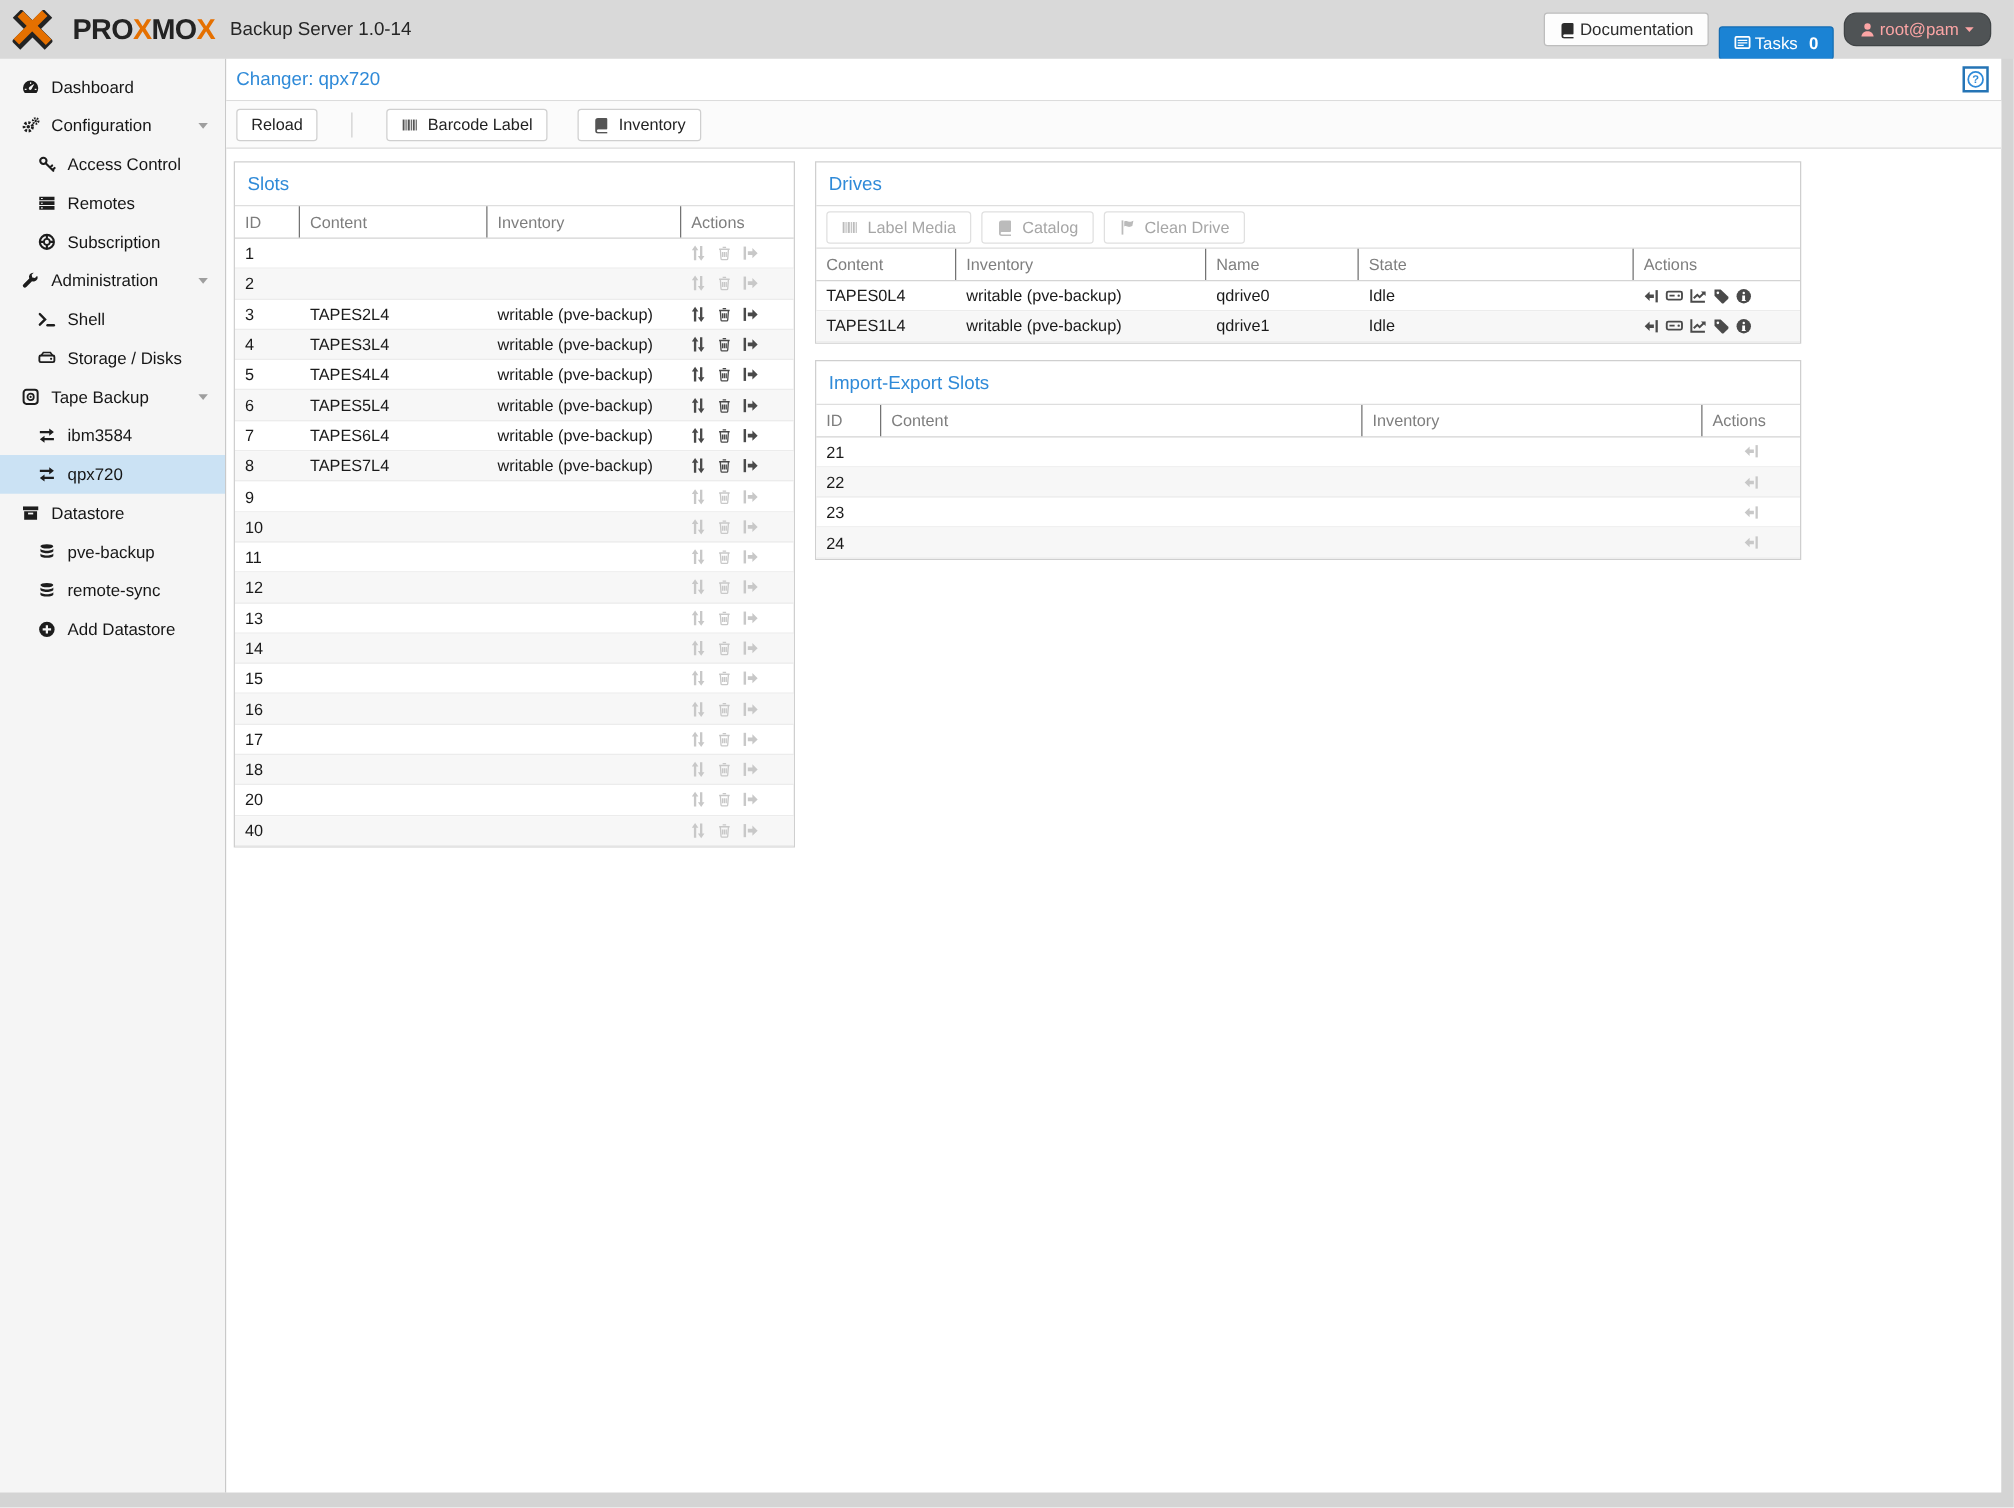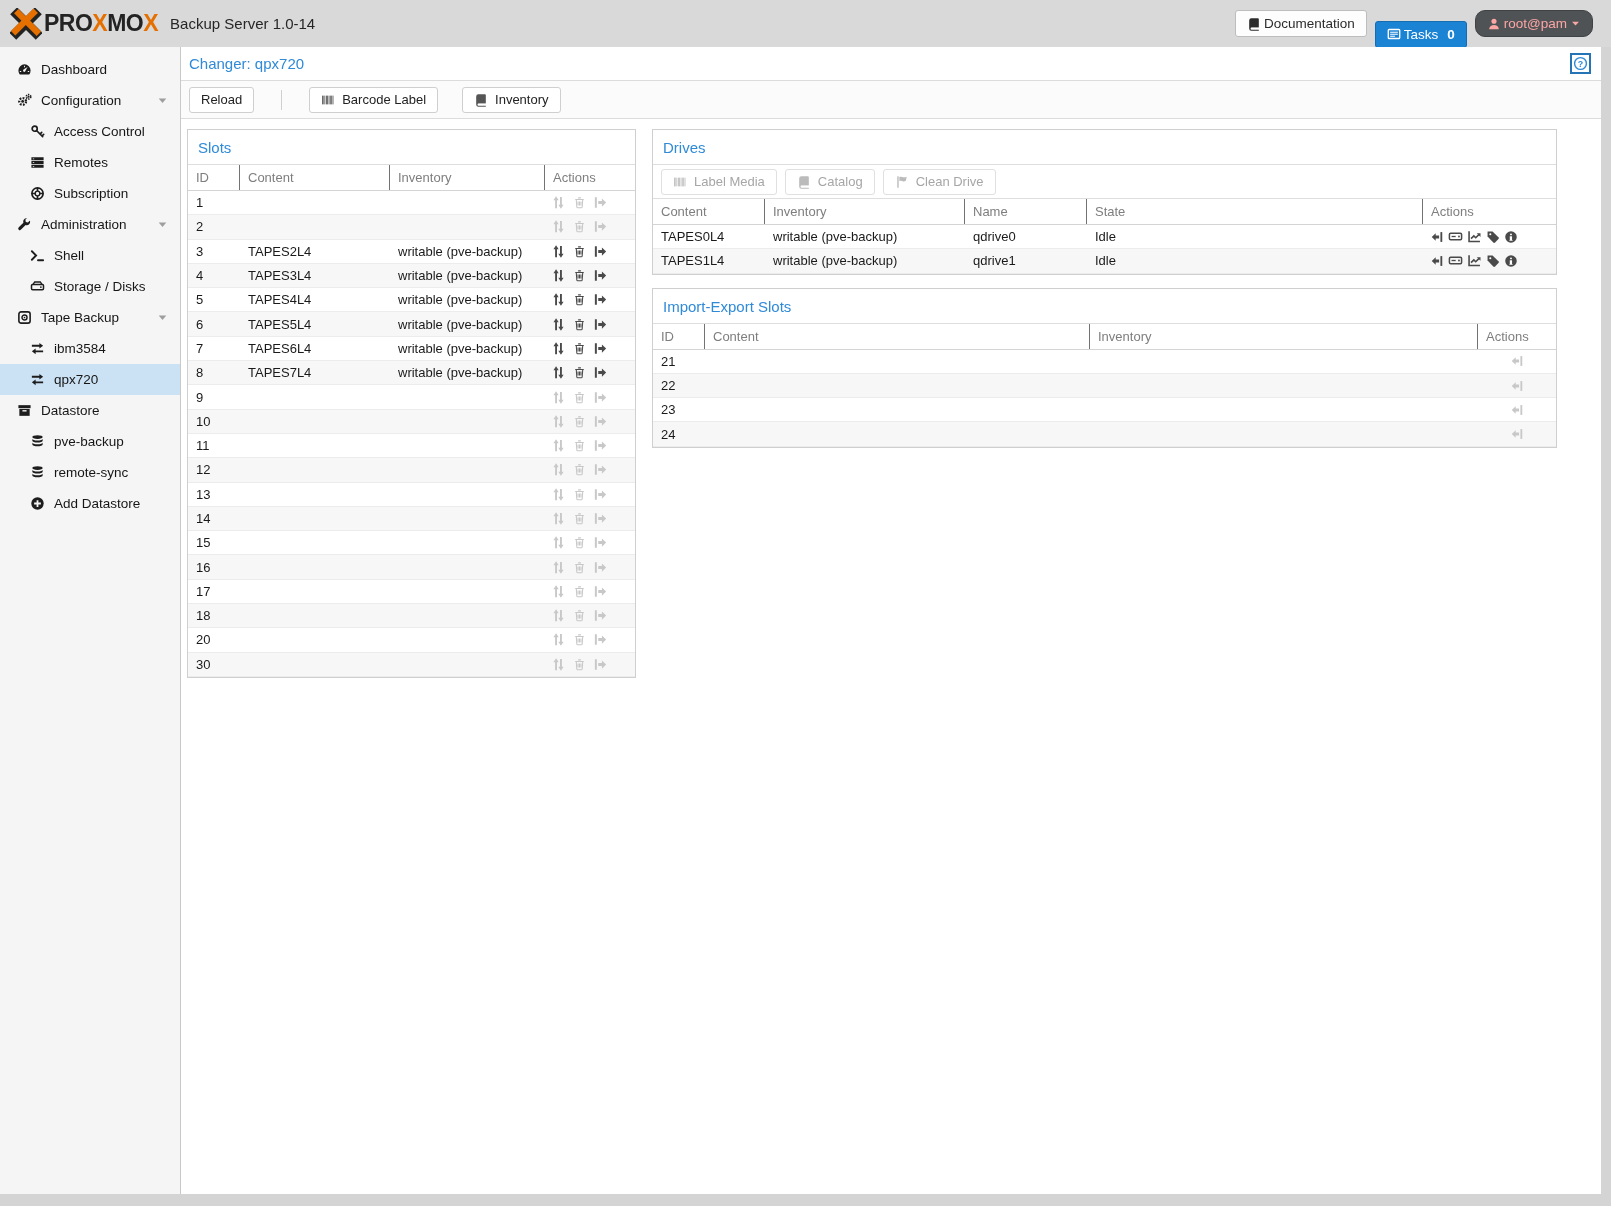--- a/index.html
+++ b/index.html
@@ -25,21 +25,21 @@
     font-size:13px;color:#1a1a1a;
   }
   .icon{display:inline-flex;align-items:center;justify-content:center;flex:none;}
   .icon svg{display:block;}
 
   
   .topbar{
     height:47px;background:var(--topbar-bg);
     display:flex;align-items:center;padding:0 18px 0 10px;
   }
-  .logo{display:flex;align-items:center;gap:2px;}
+  .logo{display:flex;align-items:center;gap:16px;}
   .brand{font-size:23px;font-weight:bold;letter-spacing:-.5px;color:#232323;}
   .brand .bx{color:var(--orange);}
   .topbar-title{margin-left:12px;font-size:15px;color:#262626;}
   .topbar-right{margin-left:auto;display:flex;align-items:center;gap:8px;}
   .tb-btn{
     display:inline-flex;align-items:center;gap:3px;height:27px;padding:0 11px;
     border-radius:3px;font-size:13.5px;cursor:pointer;border:1px solid transparent;
   }
   .tb-btn.light{background:#fdfdfd;border-color:#bdbdbd;color:#2c2c2c;}
   .tb-btn.blue{background:var(--tasks-bg);border-color:#146cb2;color:#fff;margin-top:21px;}
@@ -110,21 +110,21 @@
   .cell.act{display:flex;align-items:center;gap:7px;padding:0 6px;}
   .cell.act.center{justify-content:center;}
   .act .icon{color:var(--icon);cursor:pointer;}
   .act .icon.dis{color:var(--icon-dis);cursor:default;}
 
   .w52{width:52px;flex:none;}  .w150{width:150px;flex:none;} .w155{width:155px;flex:none;}  .w112{width:112px;flex:none;} .w200{width:200px;flex:none;}
   .w122{width:122px;flex:none;}.w133{width:133px;flex:none;} .w385{width:385px;flex:none;}
   .w78{width:78px;flex:none;}  .wflex{flex:1;}
 
   .slots-panel{width:449px;flex:none;}
-  .right-col{width:905px;flex:none;display:flex;flex-direction:column;justify-content:flex-end;}
+  .right-col{width:789px;flex:none;display:flex;flex-direction:column;justify-content:flex-end;}
   .ie-panel{margin-top:13px;}
 </style>
 </head>
 <body>
 
 <div class="topbar">
   <div class="logo">
     <span class="icon">
         <svg width="32" height="32" viewBox="0 0 36 36">
           <path d="M8 7 29 28" stroke="#232323" stroke-width="11" stroke-linecap="square" fill="none"></path>
@@ -1008,21 +1008,21 @@
                   <svg width="15" height="15" viewBox="0 0 16 16">
                     <g fill="currentColor">
                       <rect x="2" y="2.4" width="2.1" height="11.2"></rect>
                       <path d="M5.6 6.4h3.9V3.6L14 8l-4.5 4.4V9.6H5.6z"></path>
                     </g>
                   </svg>
                 </span>
               </div>
             </div>
             <div class="grid-row alt">
-              <div class="cell w52">30</div>
+              <div class="cell w52">40</div>
               <div class="cell w150"></div>
               <div class="cell w155"></div>
               <div class="cell act wflex">
                 <span class="icon dis">
                   <svg width="15" height="15" viewBox="0 0 16 16">
                     <g fill="currentColor">
                       <path d="M4.4 14V5.6H2.6L5.4 1.4l2.8 4.2H6.4V14z"></path>
                       <path d="M11.6 2v8.4h1.8l-2.8 4.2-2.8-4.2h1.8V2z"></path>
                     </g>
                   </svg>

